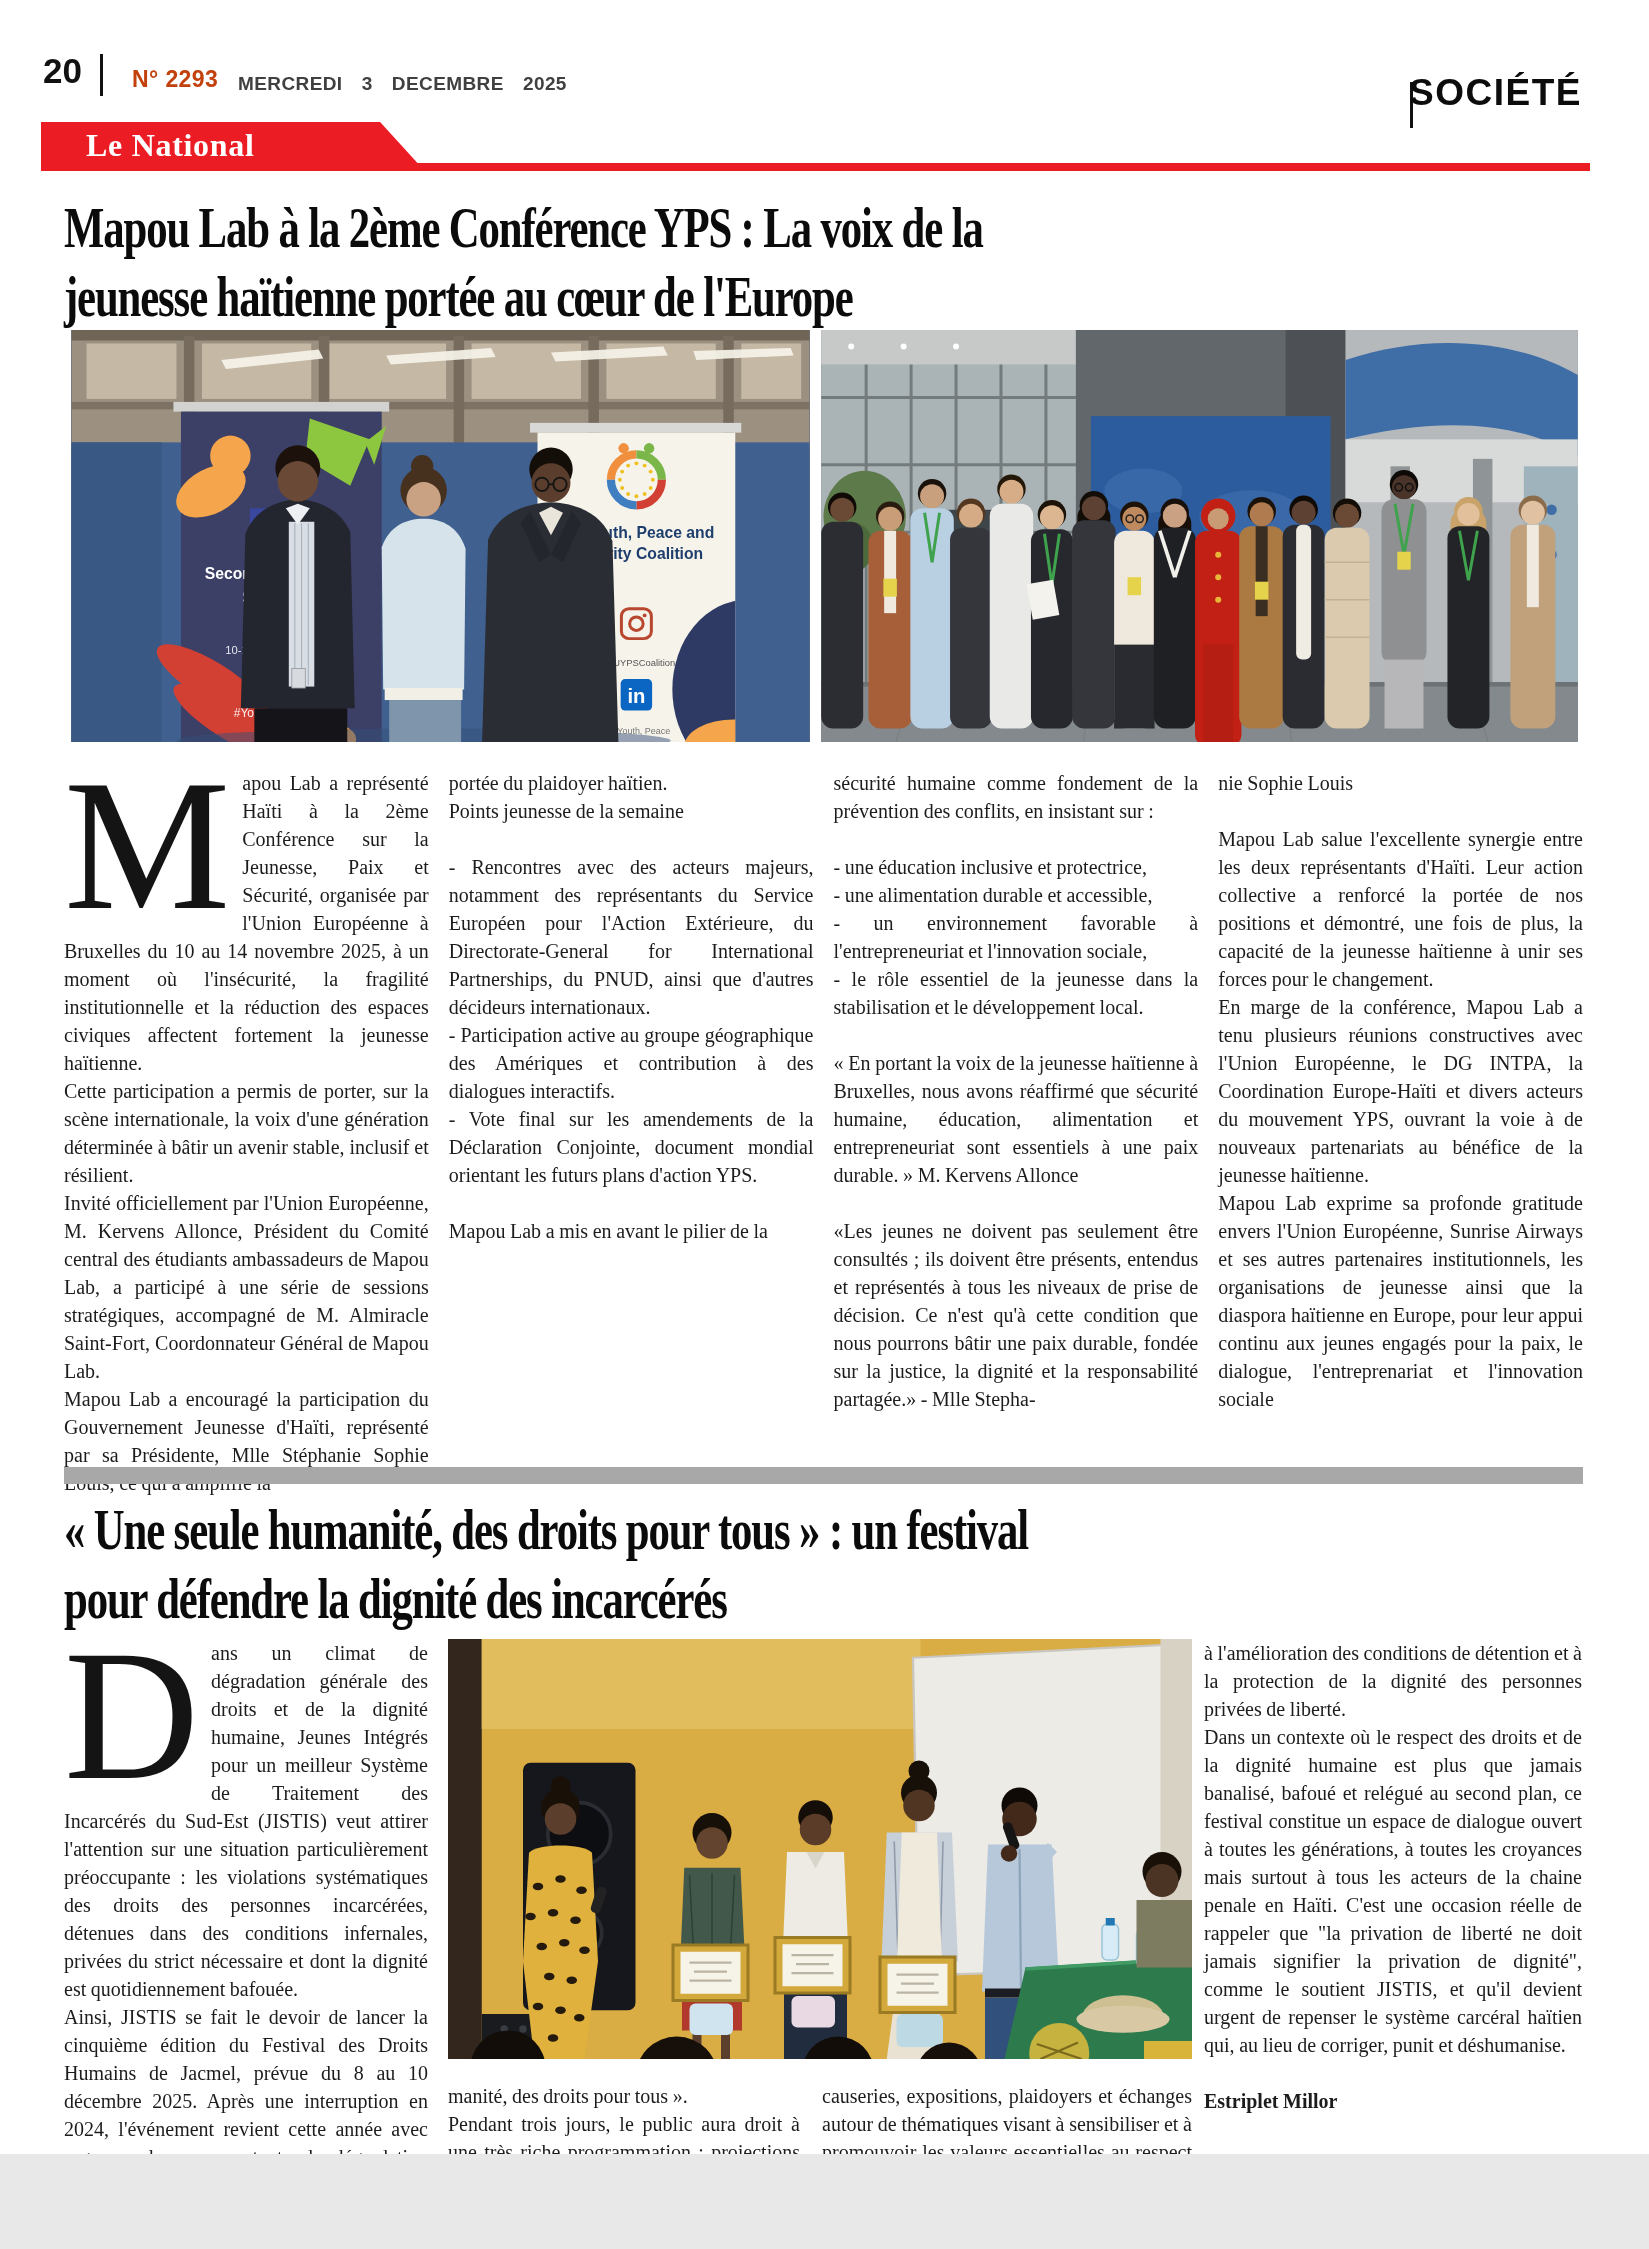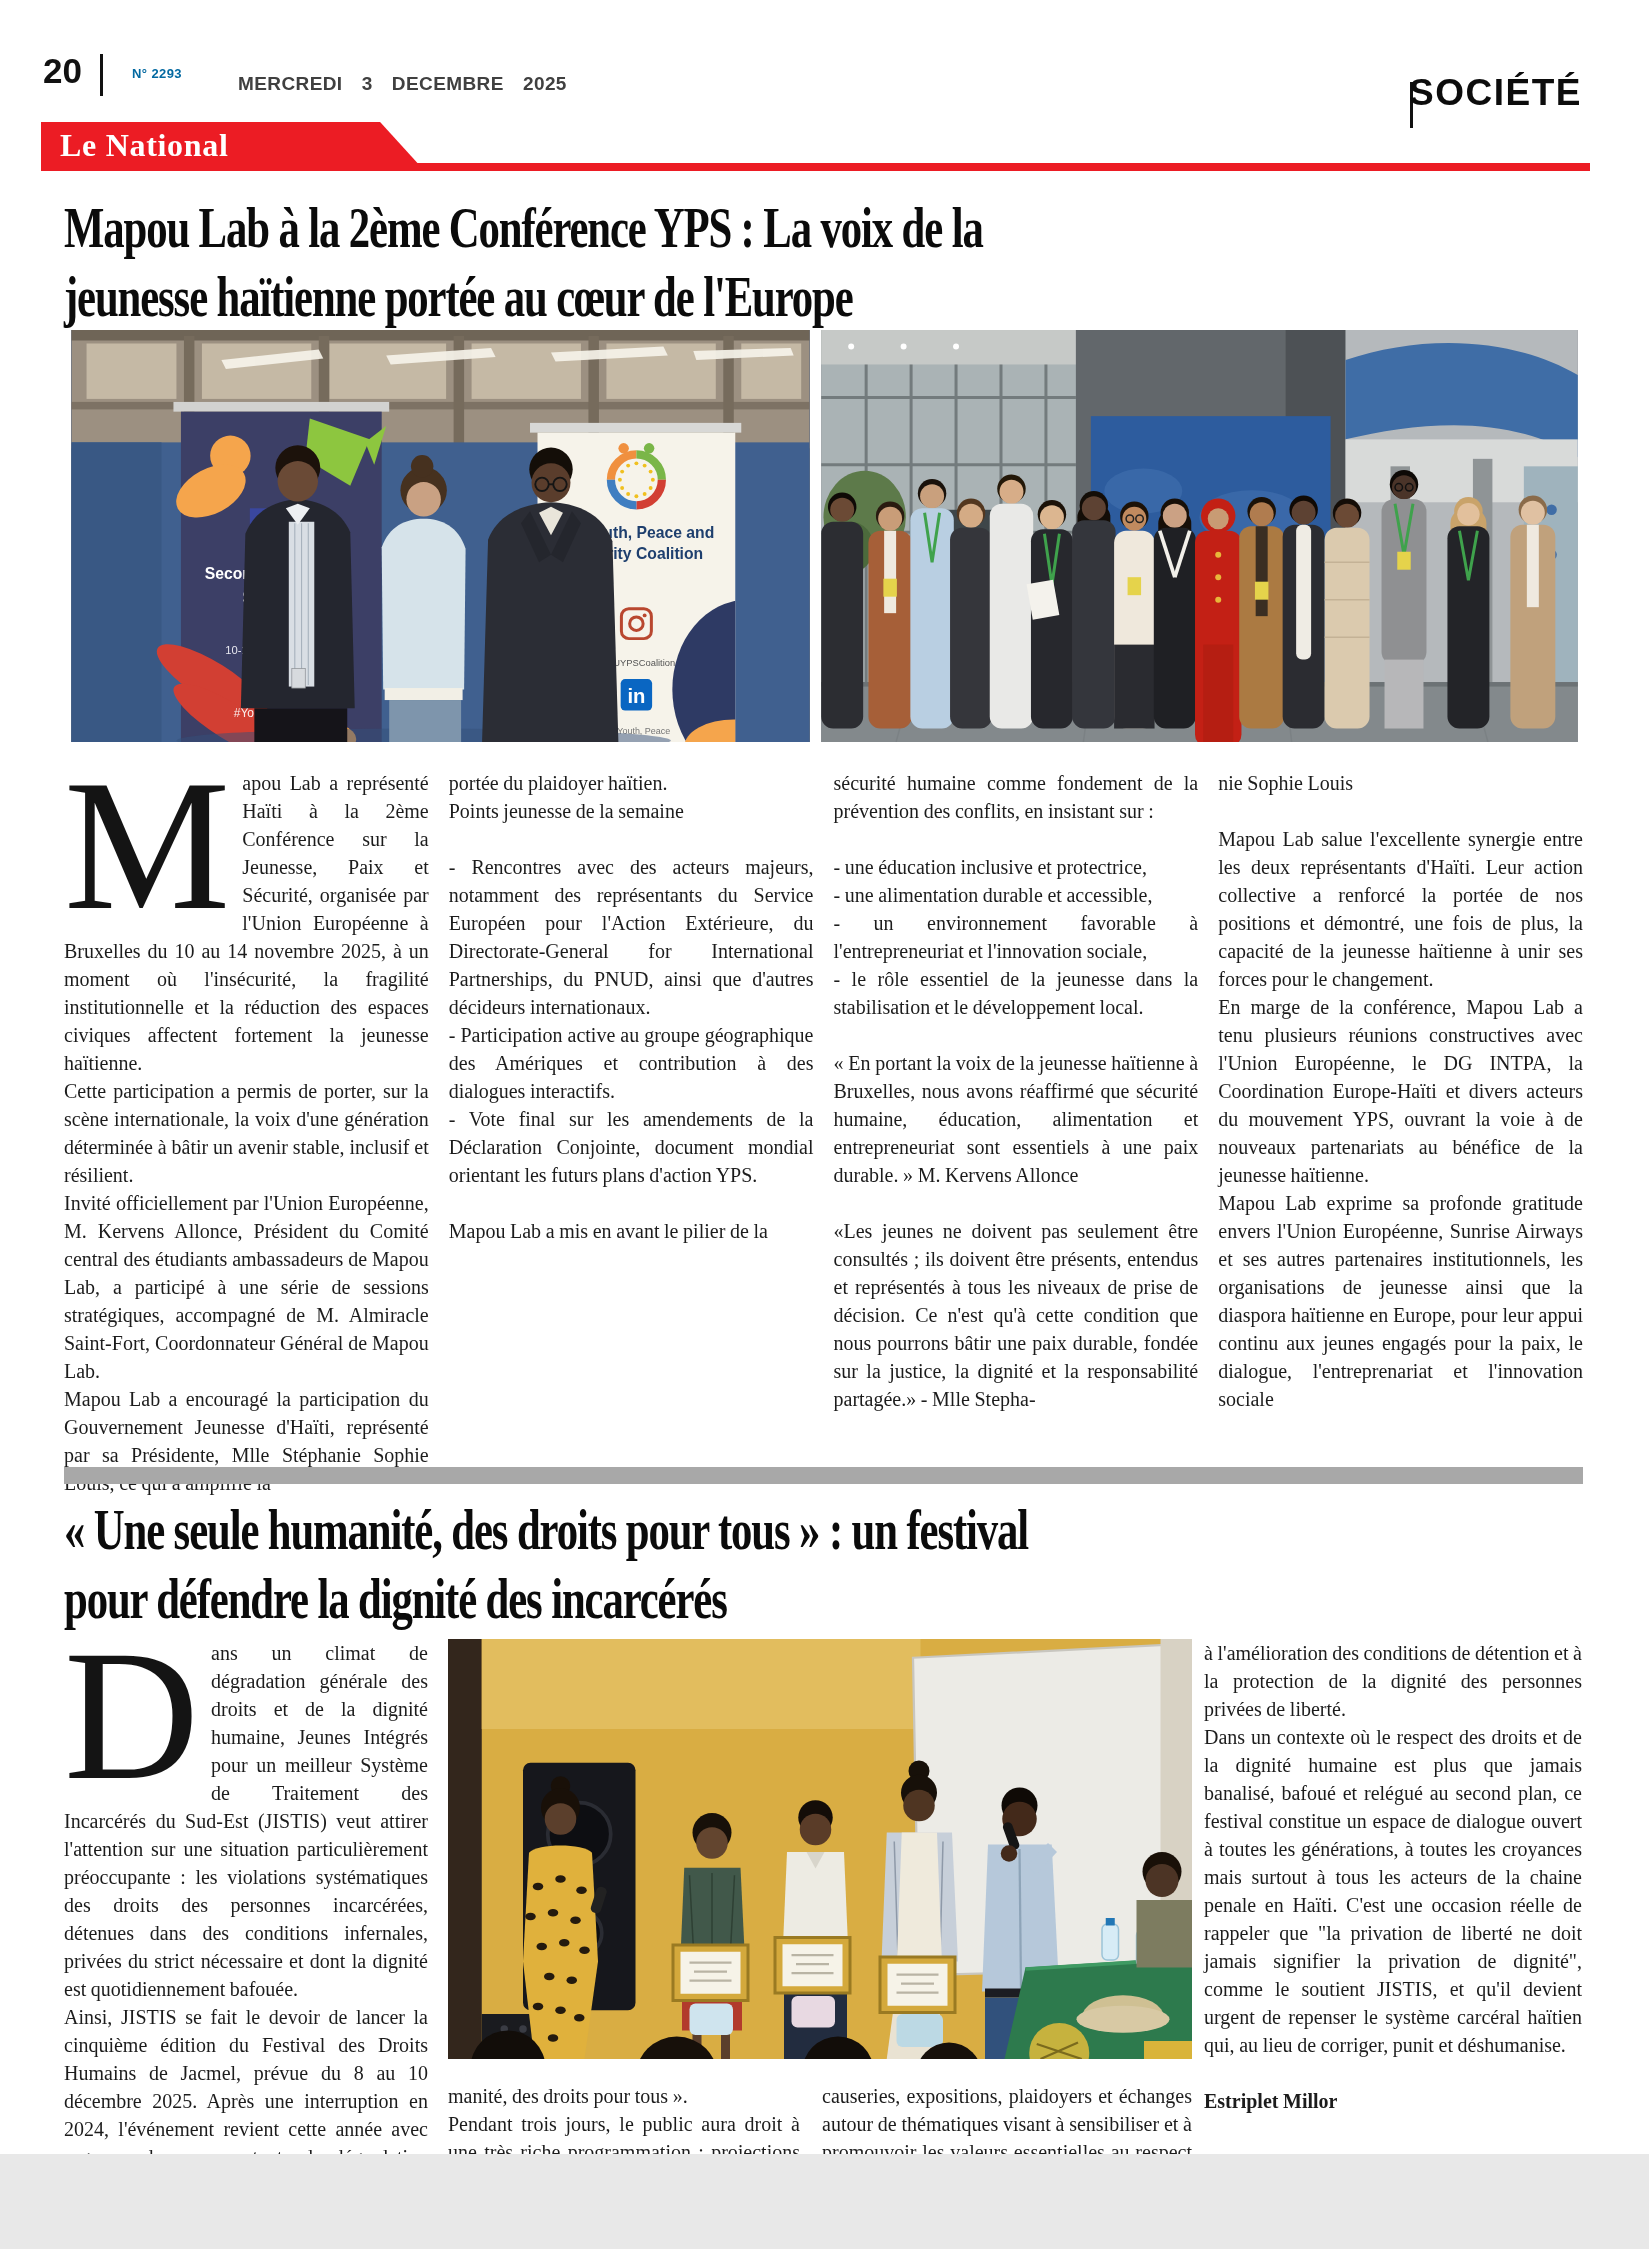--- a/index.html
+++ b/index.html
@@ -2,28 +2,28 @@
 <html style="font-size:12px"><head>
 <meta charset="utf-8">
 <style>
   html,body { margin:0; padding:0; background:#e8e8e8; }
   .page { position:relative; width:1650px; height:2154px; background:#ffffff;
           font-family:"Liberation Serif", serif; color:#1b1b1b; overflow:hidden; }
   .abs { position:absolute; }
 
   
   .pageno   { font-family:"Liberation Sans", sans-serif; font-weight:bold; font-size:35px; color:#111; }
-  .issue    { font-family:"Liberation Sans", sans-serif; font-weight:bold; font-size:13px; color:#0369a1; letter-spacing:0.4px; }
+  .issue    { font-family:"Liberation Sans", sans-serif; font-weight:bold; font-size:23px; color:#c2410c; letter-spacing:0.4px; }
   .dateline { font-family:"Liberation Sans", sans-serif; font-weight:bold; font-size:19px; color:#404040; letter-spacing:0.4px; word-spacing:13.5px;margin-top:7px; }
   .vbar     { background:#111; }
   .section  { font-family:Liberation Sans, sans-serif; font-weight:bold; font-size:37px; color:#0c0c0c; letter-spacing:1.5px; text-align:right; }
 
   .brandbox { background:#ec1c24; clip-path:polygon(0 0, 89% 0, 100% 100%, 0 100%); }
   .brandtxt { font-family:"Liberation Serif", serif; font-weight:bold; font-style:normal;
-              font-size:32px; color:#ffffff; line-height:46px; padding-left:19px; letter-spacing:0.7px; }
+              font-size:32px; color:#ffffff; line-height:46px; padding-left:45px; letter-spacing:0.7px; }
   .redline  { background:#ec1c24; }
 
   
   .hl { position:absolute; }
   .hl .line { white-space:nowrap; transform:scaleX(0.75); transform-origin:0 50%;
               font-family:"Liberation Serif", serif; font-weight:700; color:#0b0b0b;
               font-size:57px; line-height:69px; letter-spacing:-1.5px; }
 
   
   .cols { position:absolute; left:64px; width:1519px; display:flex; gap:20px; }

